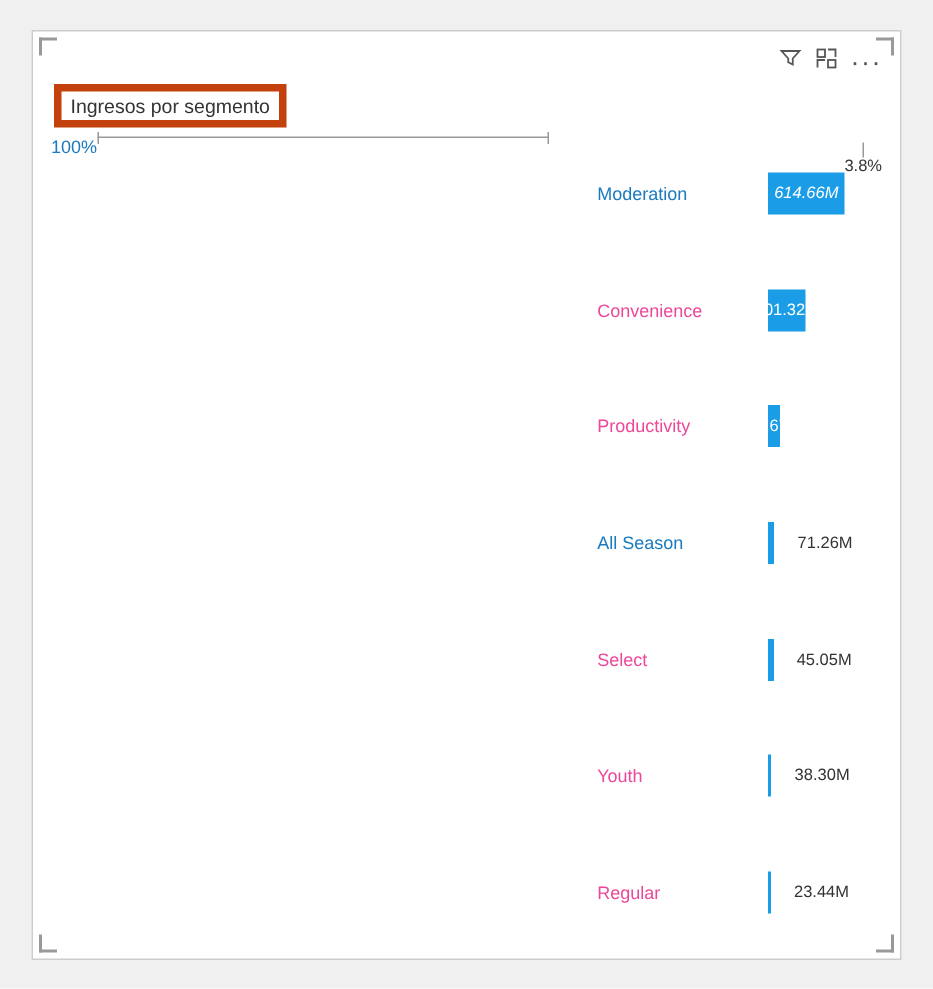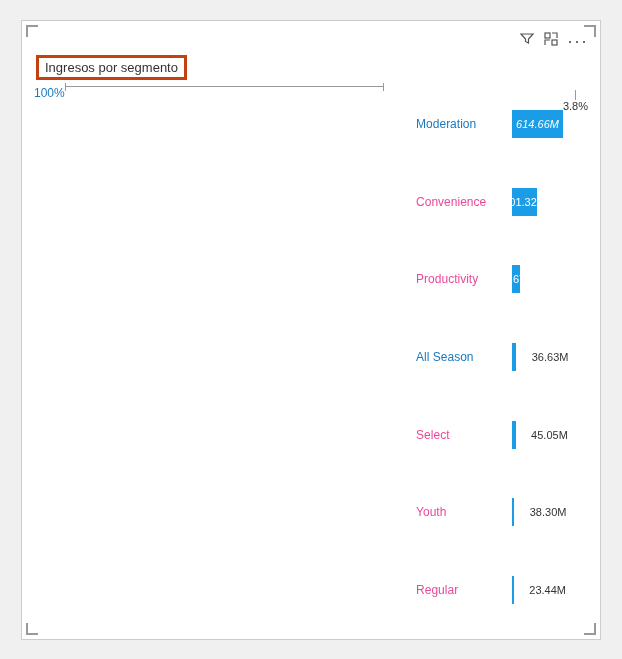--- a/index.html
+++ b/index.html
@@ -44,21 +44,21 @@
       font-size: 16px;
       cursor: pointer;
       user-select: none;
     }
 
     .chart-title {
       font-size: 13px;
       color: #333;
       margin-bottom: 6px;
       margin-left: 2px;
-      border: 3px solid #c2410c;
+      border: 5px solid #c2410c;
       display: inline-block;
       padding: 2px 6px;
     }
 
     .chart-area {
       display: flex;
       flex-direction: row;
       width: 100%;
       height: calc(100% - 55px);
     }
@@ -89,21 +89,21 @@
     .rows-container {
       flex: 1;
       display: flex;
       flex-direction: column;
       justify-content: space-around;
     }
 
     .bar-row {
       display: flex;
       align-items: center;
-      gap: 6px;
+      gap: 24px;
       height: 36px;
       margin-left: 32px;
     }
     .row-label {
       width: 90px;
       min-width: 90px;
       font-size: 12px;
       color: #ec4899;
       text-align: left;
     }
@@ -211,21 +211,21 @@
           <div class="bar-track">
             <div class="bar" style="width: 15.5%;">
               <span class="bar-label-inside">95.67M</span>
             </div>
           </div>
         </div>
         <div class="bar-row">
           <div class="row-label highlight">All Season</div>
           <div class="bar-track">
             <div class="bar" style="width: 8.5%;">
-              <span class="bar-label" style="right: -52px;">36.63M</span>
+              <span class="bar-label" style="right: -52px;">71.26M</span>
             </div>
           </div>
         </div>
         <div class="bar-row">
           <div class="row-label">Select</div>
           <div class="bar-track">
             <div class="bar" style="width: 7.3%;">
               <span class="bar-label" style="right: -52px;">45.05M</span>
             </div>
           </div>

